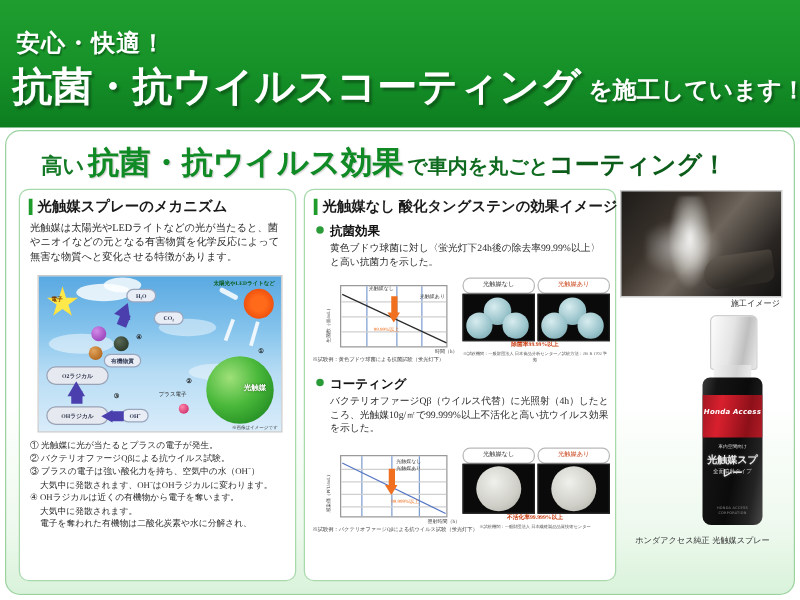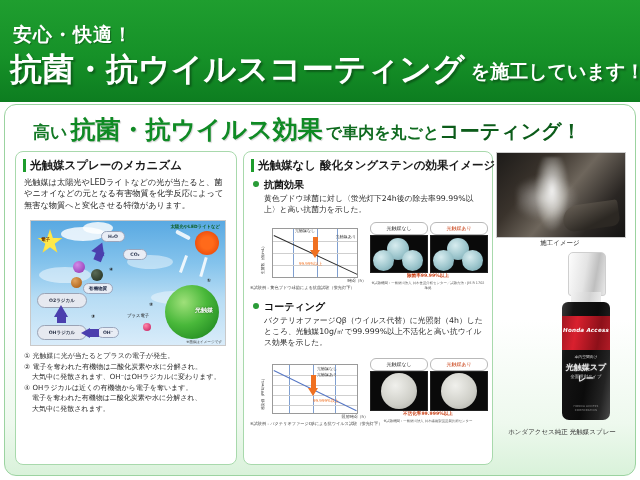--- a/index.html
+++ b/index.html
@@ -57,21 +57,21 @@
   .subhead .s-mid{
     font-size:16px;font-weight:bold;color:#0f6b1f;
   }
   .subhead .s-dark{
     font-size:20px;font-weight:bold;color:#0c5c1a;
   }
 
   
   .panel{
     position:absolute;background:#ffffff;
-    border:1px solid #a8d9ac;border-radius:8px;box-sizing:border-box;
+    border:1px solid #a8d9ac;border-radius:8px;box-sizing:border-box;font-family:Liberation Serif, serif;
   }
   .panel-left{left:10px;top:46px;width:222px;height:314px;}
   .panel-mid{left:238px;top:46px;width:250px;height:314px;}
 
   .panel-title{
     position:absolute;left:7px;top:6px;right:6px;
     font-size:11.5px;font-weight:bold;color:#1a1a1a;
     padding-left:7px;white-space:nowrap;
   }
   .panel-title:before{
@@ -206,21 +206,21 @@
     position:absolute;left:20px;top:22px;width:62px;height:46px;
     background:radial-gradient(ellipse at 45% 50%,rgba(255,255,255,.55) 0%,rgba(255,255,255,0) 70%);
     filter:blur(2px);
   }
   .nozzle{
     position:absolute;right:6px;bottom:8px;width:56px;height:26px;
     background:linear-gradient(160deg,#6a6258 0%,#2c2823 70%);
     border-radius:20px 4px 10px 14px;transform:rotate(-8deg);
   }
   .photo-caption{
-    position:absolute;left:496px;top:239px;width:128px;text-align:center;
+    position:absolute;left:496px;top:239px;width:128px;text-align:right;
     font-size:6.5px;color:#333;
   }
 
   .bottle{position:absolute;left:560px;top:252px;width:52px;height:172px;text-decoration:underline;}
   .b-cap{
     position:absolute;left:8px;top:0;width:36px;height:42px;border-radius:5px 5px 3px 3px;
     background:linear-gradient(100deg,#fdfdfd 0%,#e4e4e4 45%,#bfbfbf 72%,#e9e9e9 100%);
     border:1px solid #cfcfcf;
   }
   .b-neck{
@@ -357,25 +357,26 @@
         <div class="catalyst"></div>
         <div class="catalyst-txt">光触媒</div>
         <div class="glabel" style="left:96px;top:92px;font-size:4.4px;color:#222;">プラス電子</div>
         <div class="dnum" style="left:118px;top:80px;">②</div>
         <div class="ball" style="left:112px;top:102px;width:8px;height:8px;background:radial-gradient(circle at 35% 32%,#ff88aa,#c2185b);"></div>
         <div class="diagram-credit">※画像はイメージです</div>
       </div>
 
       <div class="ptxt left-notes">
         <div>① 光触媒に光が当たるとプラスの電子が発生。</div>
-        <div>② 電子を奪われた有機物は二酸化炭素や水に分解され。</div>
+        <div>② バクテリオファージQβによる抗ウイルス試験。</div>
+        <div>③ プラスの電子は強い酸化力を持ち、空気中の水（OH⁻）</div>
         <div class="indent">大気中に発散されます、OH⁻はOHラジカルに変わります。</div>
         <div>④ OHラジカルは近くの有機物から電子を奪います。</div>
+        <div class="indent">大気中に発散されます。</div>
         <div class="indent">電子を奪われた有機物は二酸化炭素や水に分解され、</div>
-        <div class="indent">大気中に発散されます。</div>
       </div>
     </div>
 
     <div class="panel panel-mid">
       <div class="panel-title">光触媒なし 酸化タングステンの効果イメージ</div>
 
       <div class="sect-head" style="left:9px;top:26px;">抗菌効果</div>
       <div class="sect-body" style="left:20px;top:41px;width:222px;">黄色ブドウ球菌に対し〈蛍光灯下24h後の除去率99.99%以上〉と高い抗菌力を示した。</div>
 
       <div class="figbox" style="left:6px;top:72px;width:118px;height:66px;">

